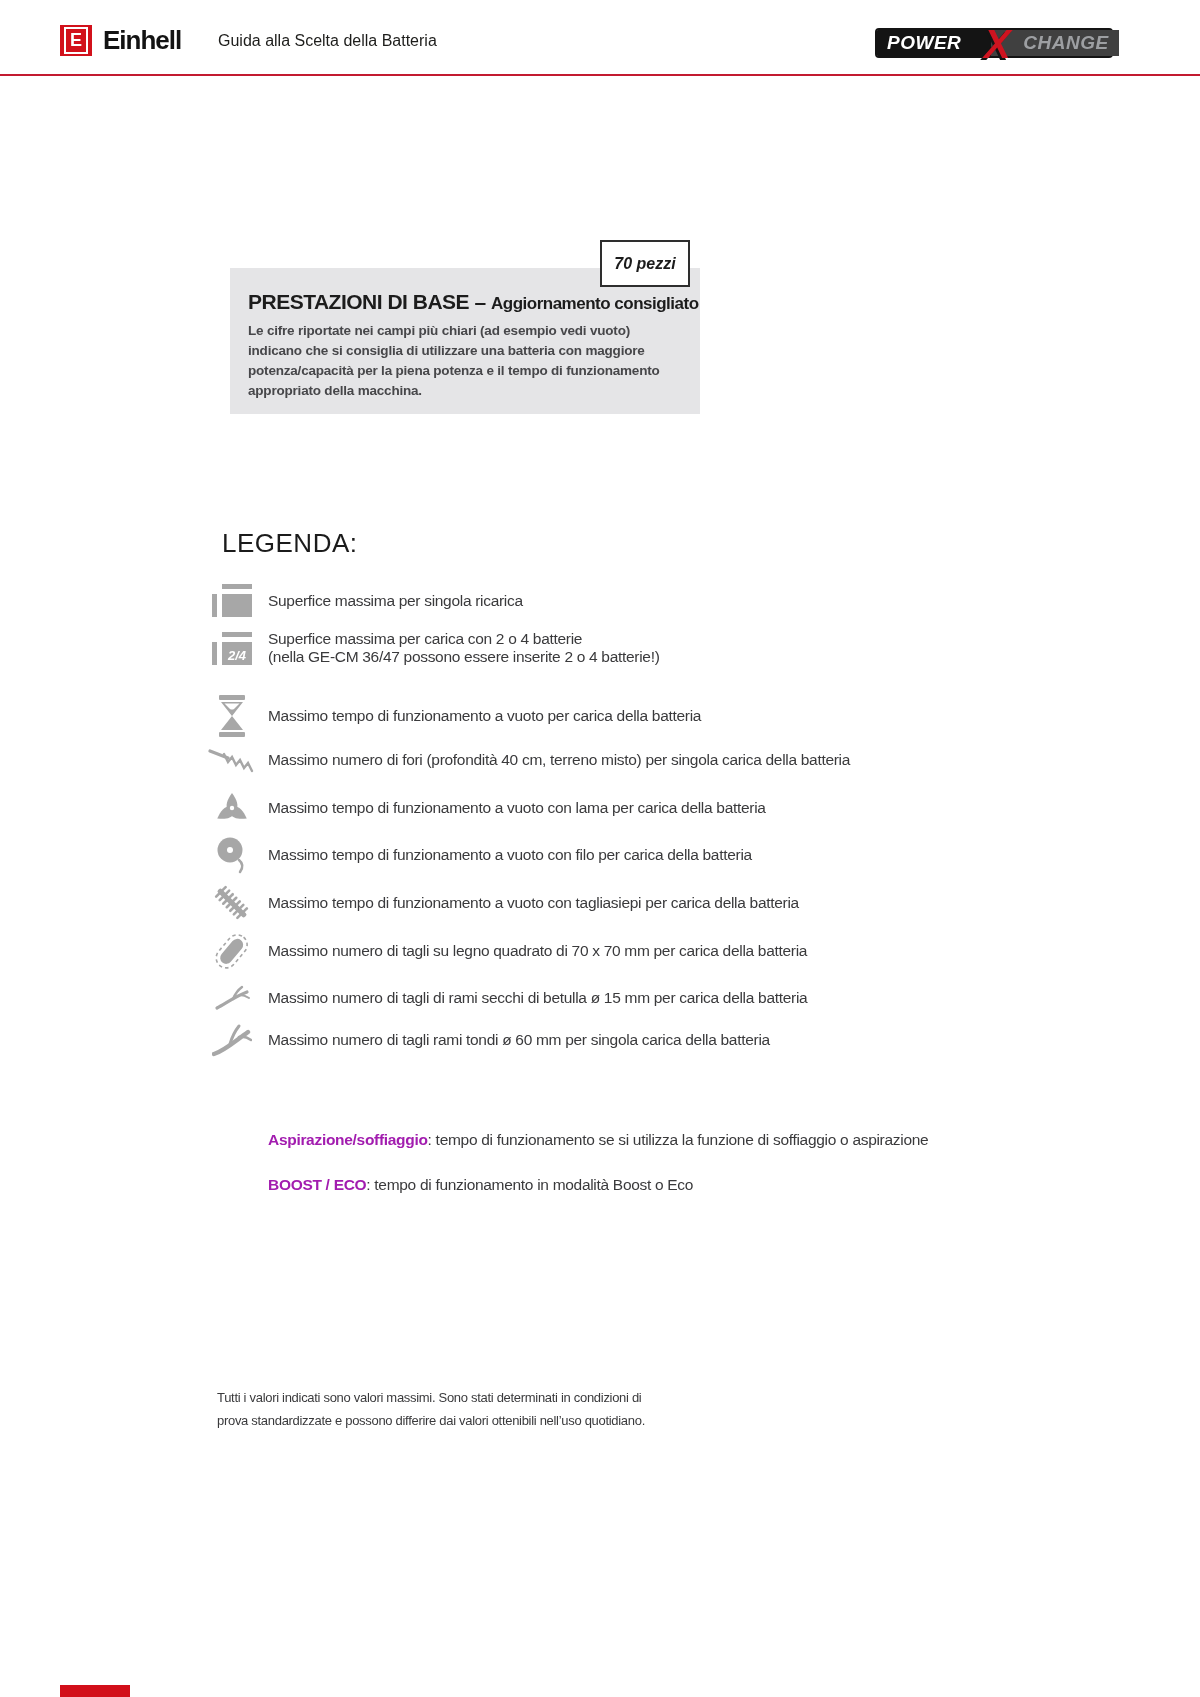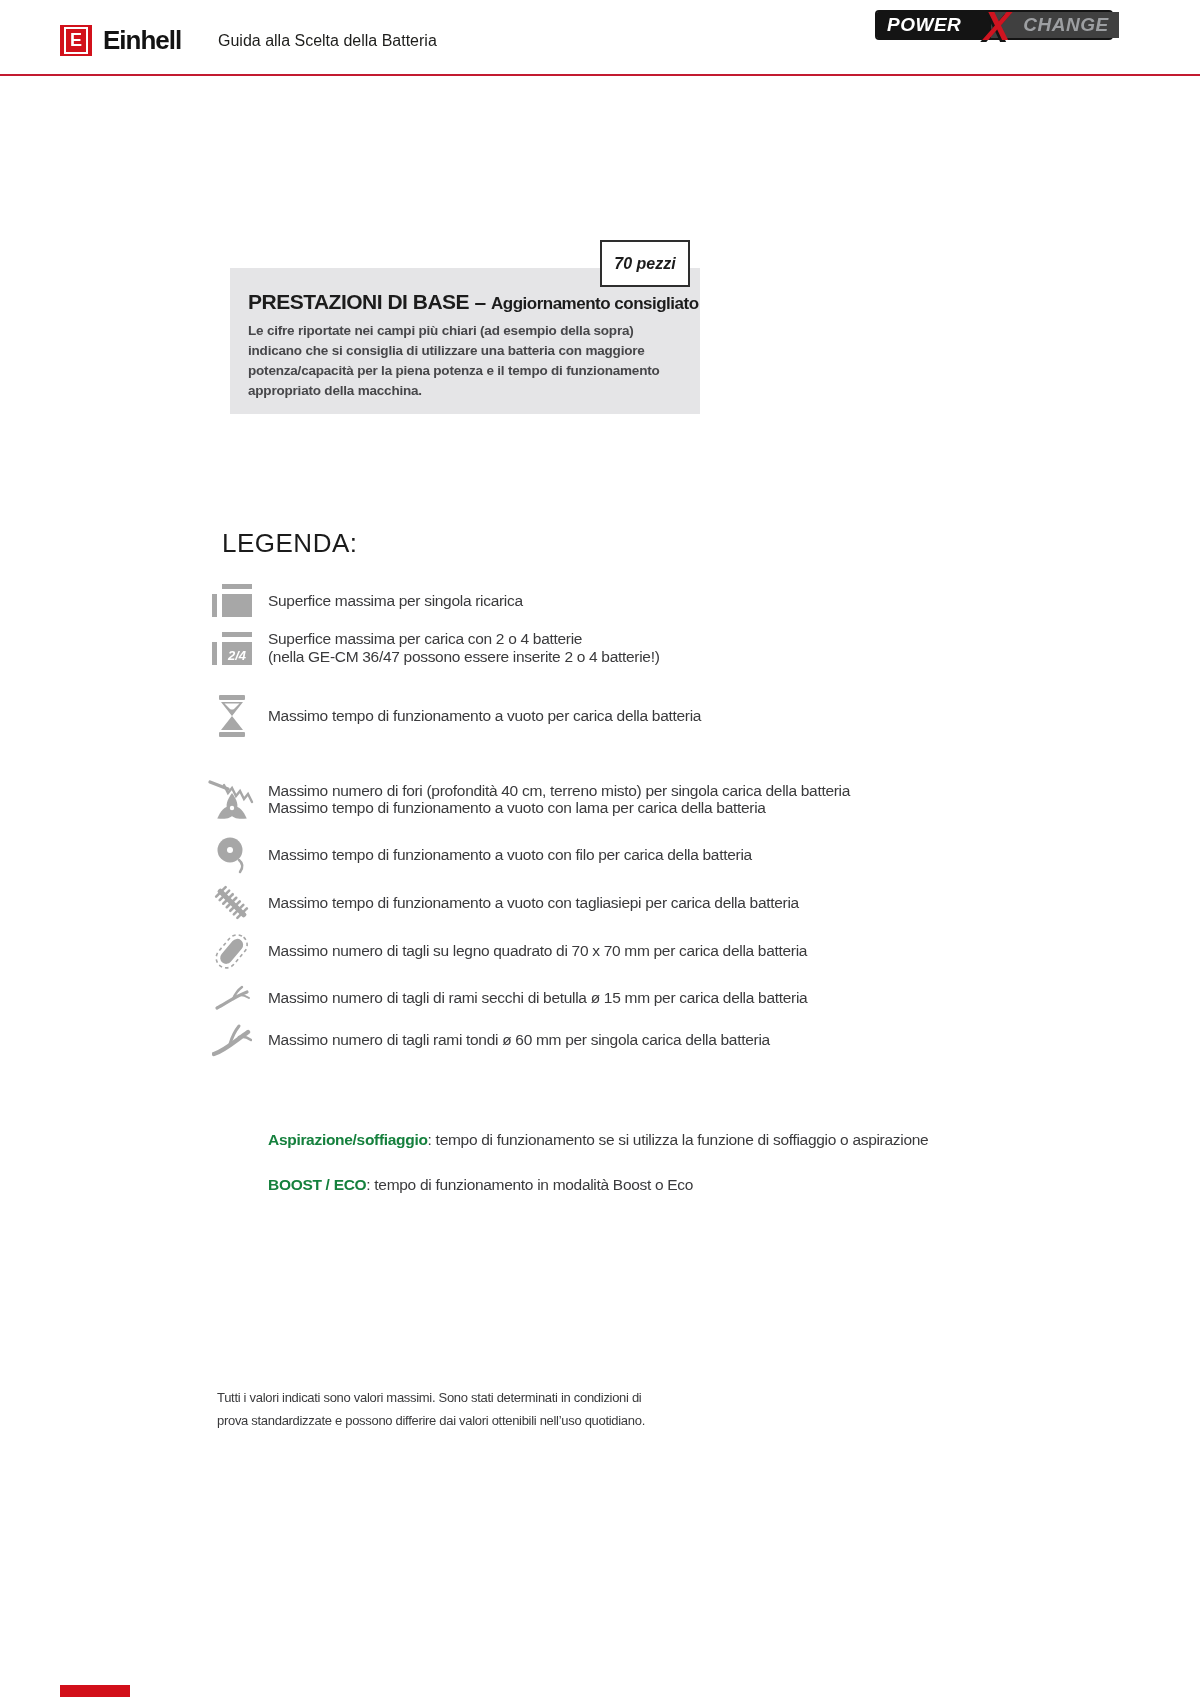--- a/index.html
+++ b/index.html
@@ -15,21 +15,21 @@
   .brand-square {
     width:32px; height:31px; background:#d2111b; color:#ffffff;
     display:flex; align-items:center; justify-content:center;
     font-weight:bold; font-size:22px; border:2px solid #d2111b;
   }
   .brand-square span{ border:2px solid #fff; padding:0 4px 1px 4px; line-height:22px; font-size:18px;}
   .brand-word { margin-left:11px; font-size:26px; font-weight:bold; color:#131313; letter-spacing:-1px; }
   .doc-title { position:absolute; left:218px; top:32px; font-size:16px; color:#1d1d1b; }
 
   .px-logo {
-    position:absolute; left:875px; top:10px; height:30px; width:238px;
+    position:absolute; left:875px; top:28px; height:30px; width:238px;
     display:flex; border:2px solid #141414; border-radius:4px; background:#ffffff;
   }
   .px-left {
     background:#141414; color:#ffffff; font-weight:bold; font-style:italic;
     font-size:19px; letter-spacing:0.5px; display:flex; align-items:center;
     padding:0 30px 0 10px; border-radius:1px 0 0 1px;
   }
   .px-x {
     position:absolute; left:107px; top:-6px; font-size:40px; line-height:40px;
     font-weight:bold; font-style:italic; color:#cf1420;
@@ -64,21 +64,21 @@
   .legend-heading { position:absolute; left:222px; top:528px; font-size:26px; color:#1b1b1b; letter-spacing:0.5px; }
   .legend-row { position:absolute; left:206px; display:flex; align-items:center; }
   .legend-icon { width:52px; display:flex; justify-content:center; align-items:center; flex:0 0 52px; }
   .legend-text { margin-left:10px; font-size:15.5px; color:#3a3a3c; letter-spacing:-0.3px; white-space:nowrap; }
   .legend-text .l2 { display:block; }
   svg .ink { fill:#a7a7a7; }
   svg .ink-s { stroke:#a7a7a7; fill:none; stroke-linecap:round; }
 
   
   .note { position:absolute; left:268px; font-size:15.5px; color:#3a3a3c; letter-spacing:-0.3px; white-space:nowrap; }
-  .note b { color:#15803d; }
+  .note b { color:#a21caf; }
 
   
   .footer-note { position:absolute; left:217px; top:1386px; font-size:13px; line-height:23px;
     color:#3a3a3c; letter-spacing:-0.3px; }
   .footer-note div { white-space:nowrap; }
 
   
   .page-num {
     position:absolute; left:60px; top:1639px; width:70px; height:58px;
     background:#d20f1a; color:rgba(255,255,255,0.93);
@@ -104,21 +104,21 @@
     <div class="px-right">CHANGE</div>
   </div>
   <div class="header-rule"></div>
 
   <div class="pieces-badge">70 pezzi</div>
   <div class="info-box">
     <div class="info-title">
       <span class="t-main">PRESTAZIONI DI BASE</span><span class="t-main"> – </span><span class="t-sub">Aggiornamento consigliato</span>
     </div>
     <div class="info-body">
-      <div>Le cifre riportate nei campi più chiari (ad esempio della sopra)</div>
+      <div>Le cifre riportate nei campi più chiari (ad esempio vedi vuoto)</div>
       <div>indicano che si consiglia di utilizzare una batteria con maggiore</div>
       <div>potenza/capacità per la piena potenza e il tempo di funzionamento</div>
       <div>appropriato della macchina.</div>
     </div>
   </div>
 
   <div class="legend-heading">LEGENDA:</div>
 
   <div class="legend-row" style="top:584px;">
     <div class="legend-icon">
@@ -153,21 +153,21 @@
         <polygon class="ink" points="4,7 26,7 15,21"></polygon>
         <polygon fill="#ffffff" points="7.5,8.5 22.5,8.5 15,16"></polygon>
         <polygon class="ink" points="11,14.5 19,14.5 15,20.5"></polygon>
         <polygon class="ink" points="15,21 26,35 4,35"></polygon>
         <rect class="ink" x="2" y="37" width="26" height="5" rx="1"></rect>
       </svg>
     </div>
     <div class="legend-text">Massimo tempo di funzionamento a vuoto per carica della batteria</div>
   </div>
 
-  <div class="legend-row" style="top:776px;align-items:center;">
+  <div class="legend-row" style="top:745px;align-items:center;">
     <div class="legend-icon">
       <svg width="48" height="30" viewBox="0 0 48 30">
         <line class="ink-s" x1="2" y1="6" x2="20" y2="13" stroke-width="3.2"></line>
         <path class="ink-s" d="M16 9 l4 8 l4 -5 l4 8 l4 -5 l4 8 l4 -5 l4 8" stroke-width="2.4"></path>
       </svg>
     </div>
     <div class="legend-text">Massimo numero di fori (profondità 40 cm, terreno misto) per singola carica della batteria</div>
   </div>
 
   <div class="legend-row" style="top:789px;">

